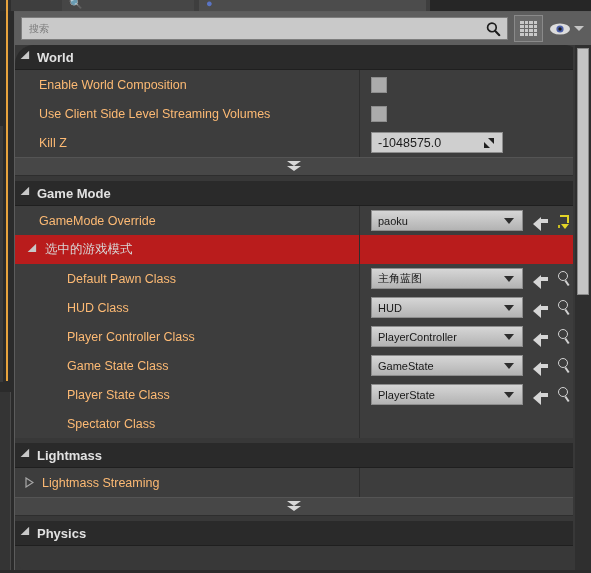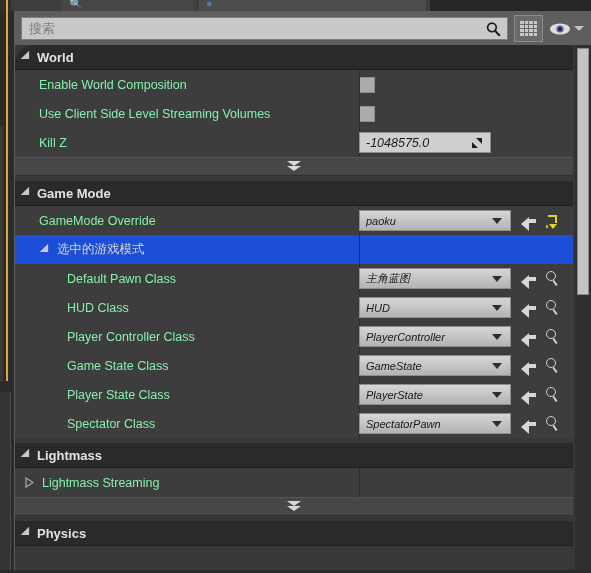--- a/index.html
+++ b/index.html
@@ -117,21 +117,21 @@
     flex: 1;
     height: 23px;
     background: #c9c9c9;
     border: 1px solid #7d7d7d;
     box-sizing: border-box;
     display: flex;
     align-items: center;
   }
   .searchbox .ph {
     color: #7b7b7b;
-    font-size: 13px;
+    font-size: 10px;
     padding-left: 7px;
     user-select: none;
   }
   .search-glyph {
     position: absolute;
     right: 6px; top: 50%;
     transform: translateY(-50%);
     width: 15px; height: 15px;
   }
   .grid-btn {
@@ -217,40 +217,40 @@
     position: absolute;
     left: 344px; top: 0; bottom: 0;
     width: 1px;
     background: #2e2e2e;
   }
   .prow .pname {
     width: 344px;
     box-sizing: border-box;
     padding-left: 24px;
     font-size: 12.5px;
-    color: #86efac;
+    color: #fdba74;
     white-space: nowrap;
     overflow: hidden;
   }
   .prow .pname.indent2 { padding-left: 52px; }
   .prow .pval {
     flex: 1;
     display: flex;
     align-items: center;
-    font-style: italic;
+    padding-left: 12px;
   }
 
   
   .subgroup {
     position: relative;
     height: 29px;
     display: flex;
     align-items: center;
-    background: #1d4ed8;
-    padding-left: 28px;
+    background: #b91c1c;
+    padding-left: 16px;
   }
   .subgroup .sgname {
     margin-left: 8px;
     font-size: 12.5px;
     color: #d8d8d8;
   }
   .subgroup .divline {
     position: absolute;
     left: 344px; top: 0; bottom: 0;
     width: 1px;
@@ -653,30 +653,20 @@
             <div class="rowicons">
               <span class="arrow-left"></span>
               <span class="mag"></span>
             </div>
           </div>
         </div>
 
         <div class="prow">
           <div class="divline"></div>
           <div class="pname indent2">Spectator Class</div>
-          <div class="pval">
-            <div class="combo">
-              <span class="cbtext">SpectatorPawn</span>
-              <span class="cbarrow"></span>
-            </div>
-            <div class="rowicons">
-              <span class="arrow-left"></span>
-              <span class="mag"></span>
-            </div>
-          </div>
         </div>
 
         <div class="gap-strip"></div>
 
         <div class="group-header">
           <span class="tri-down"></span>
           <span class="ghname">Lightmass</span>
         </div>
 
         <div class="prow">

